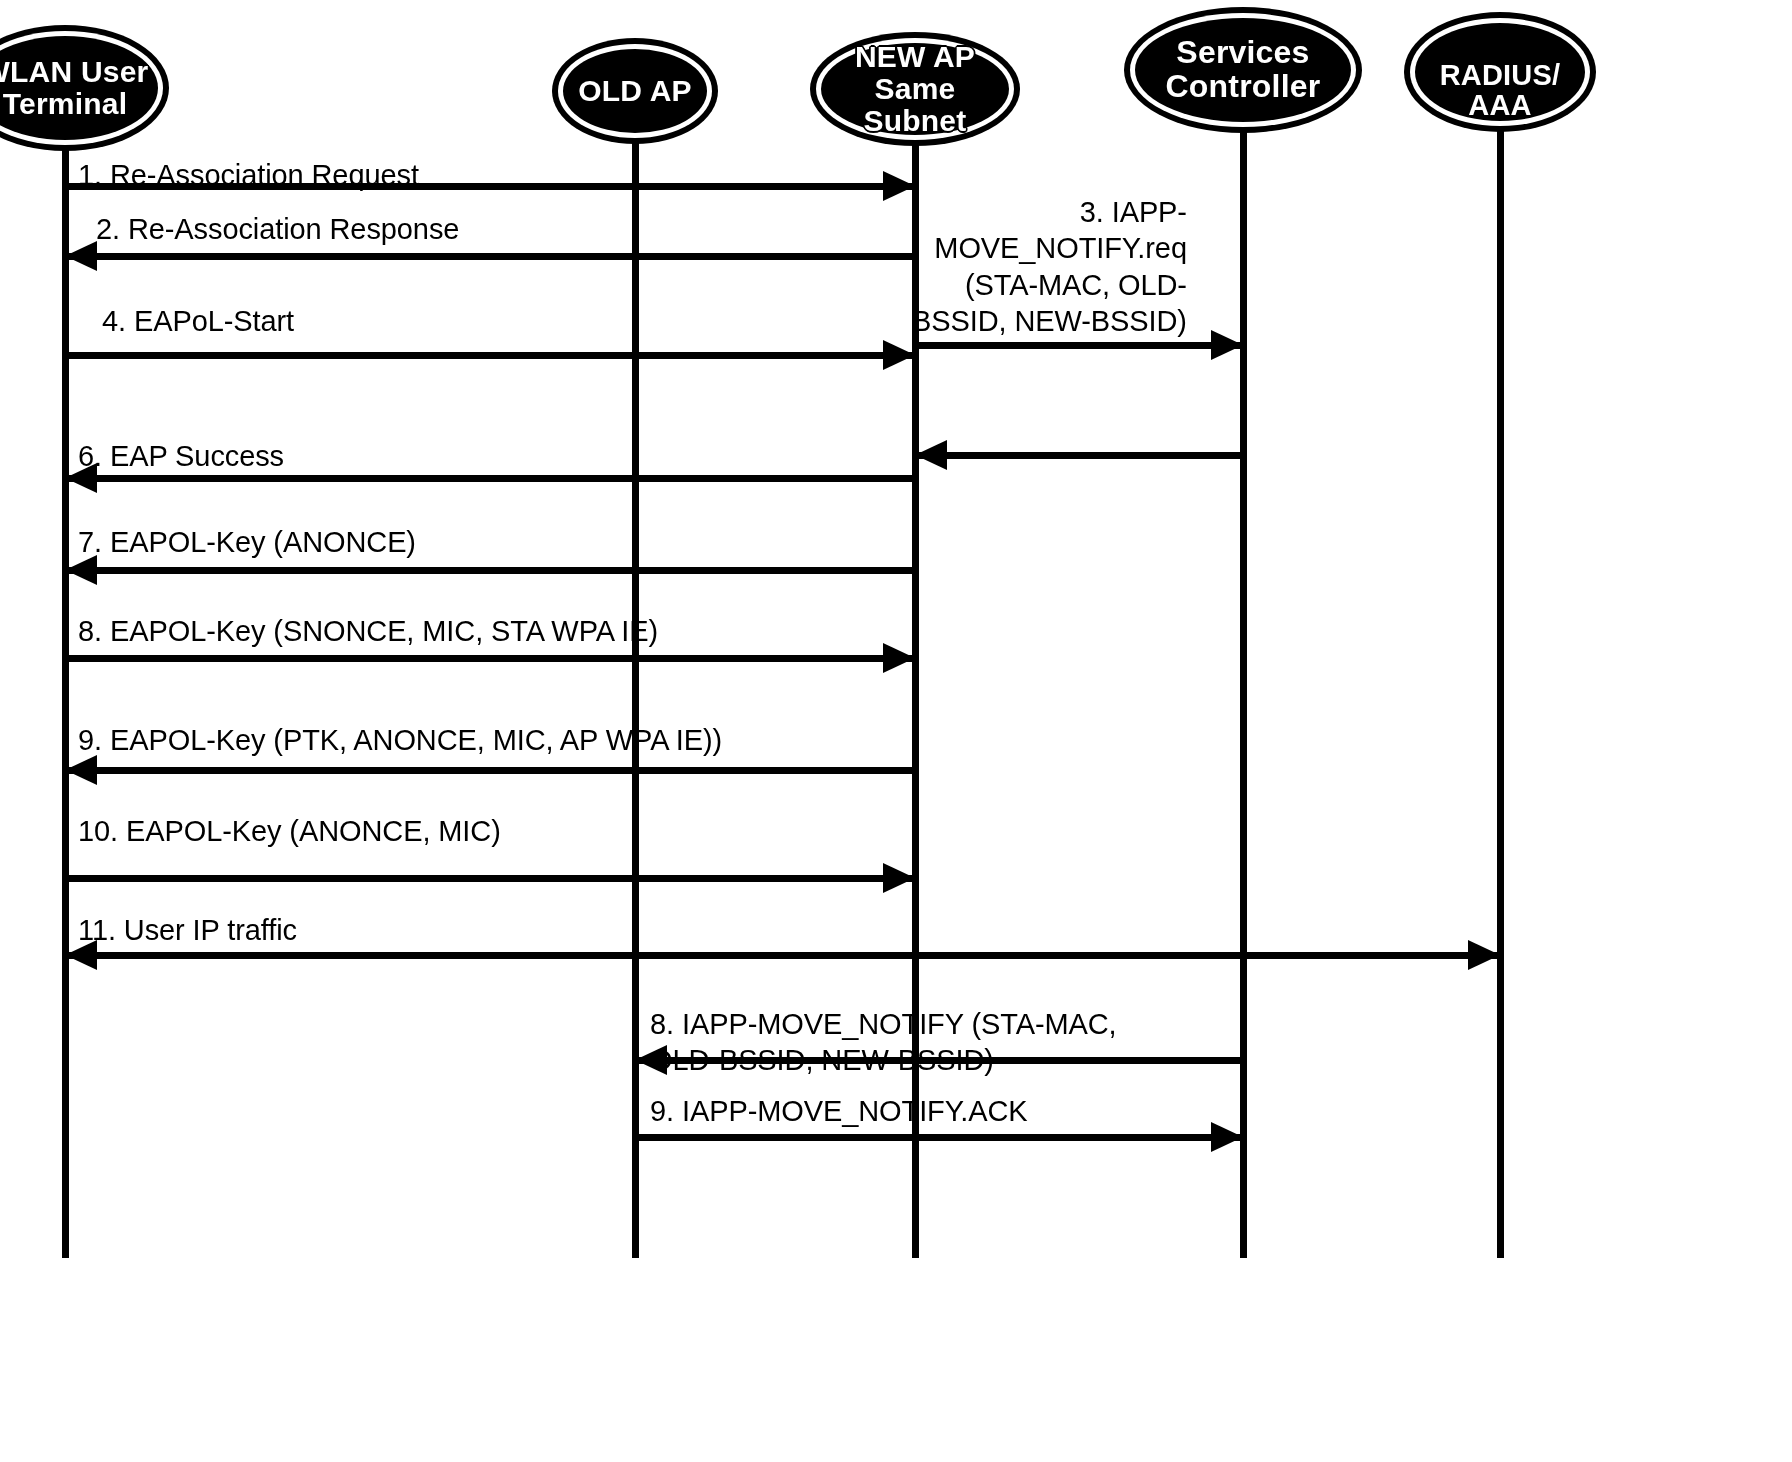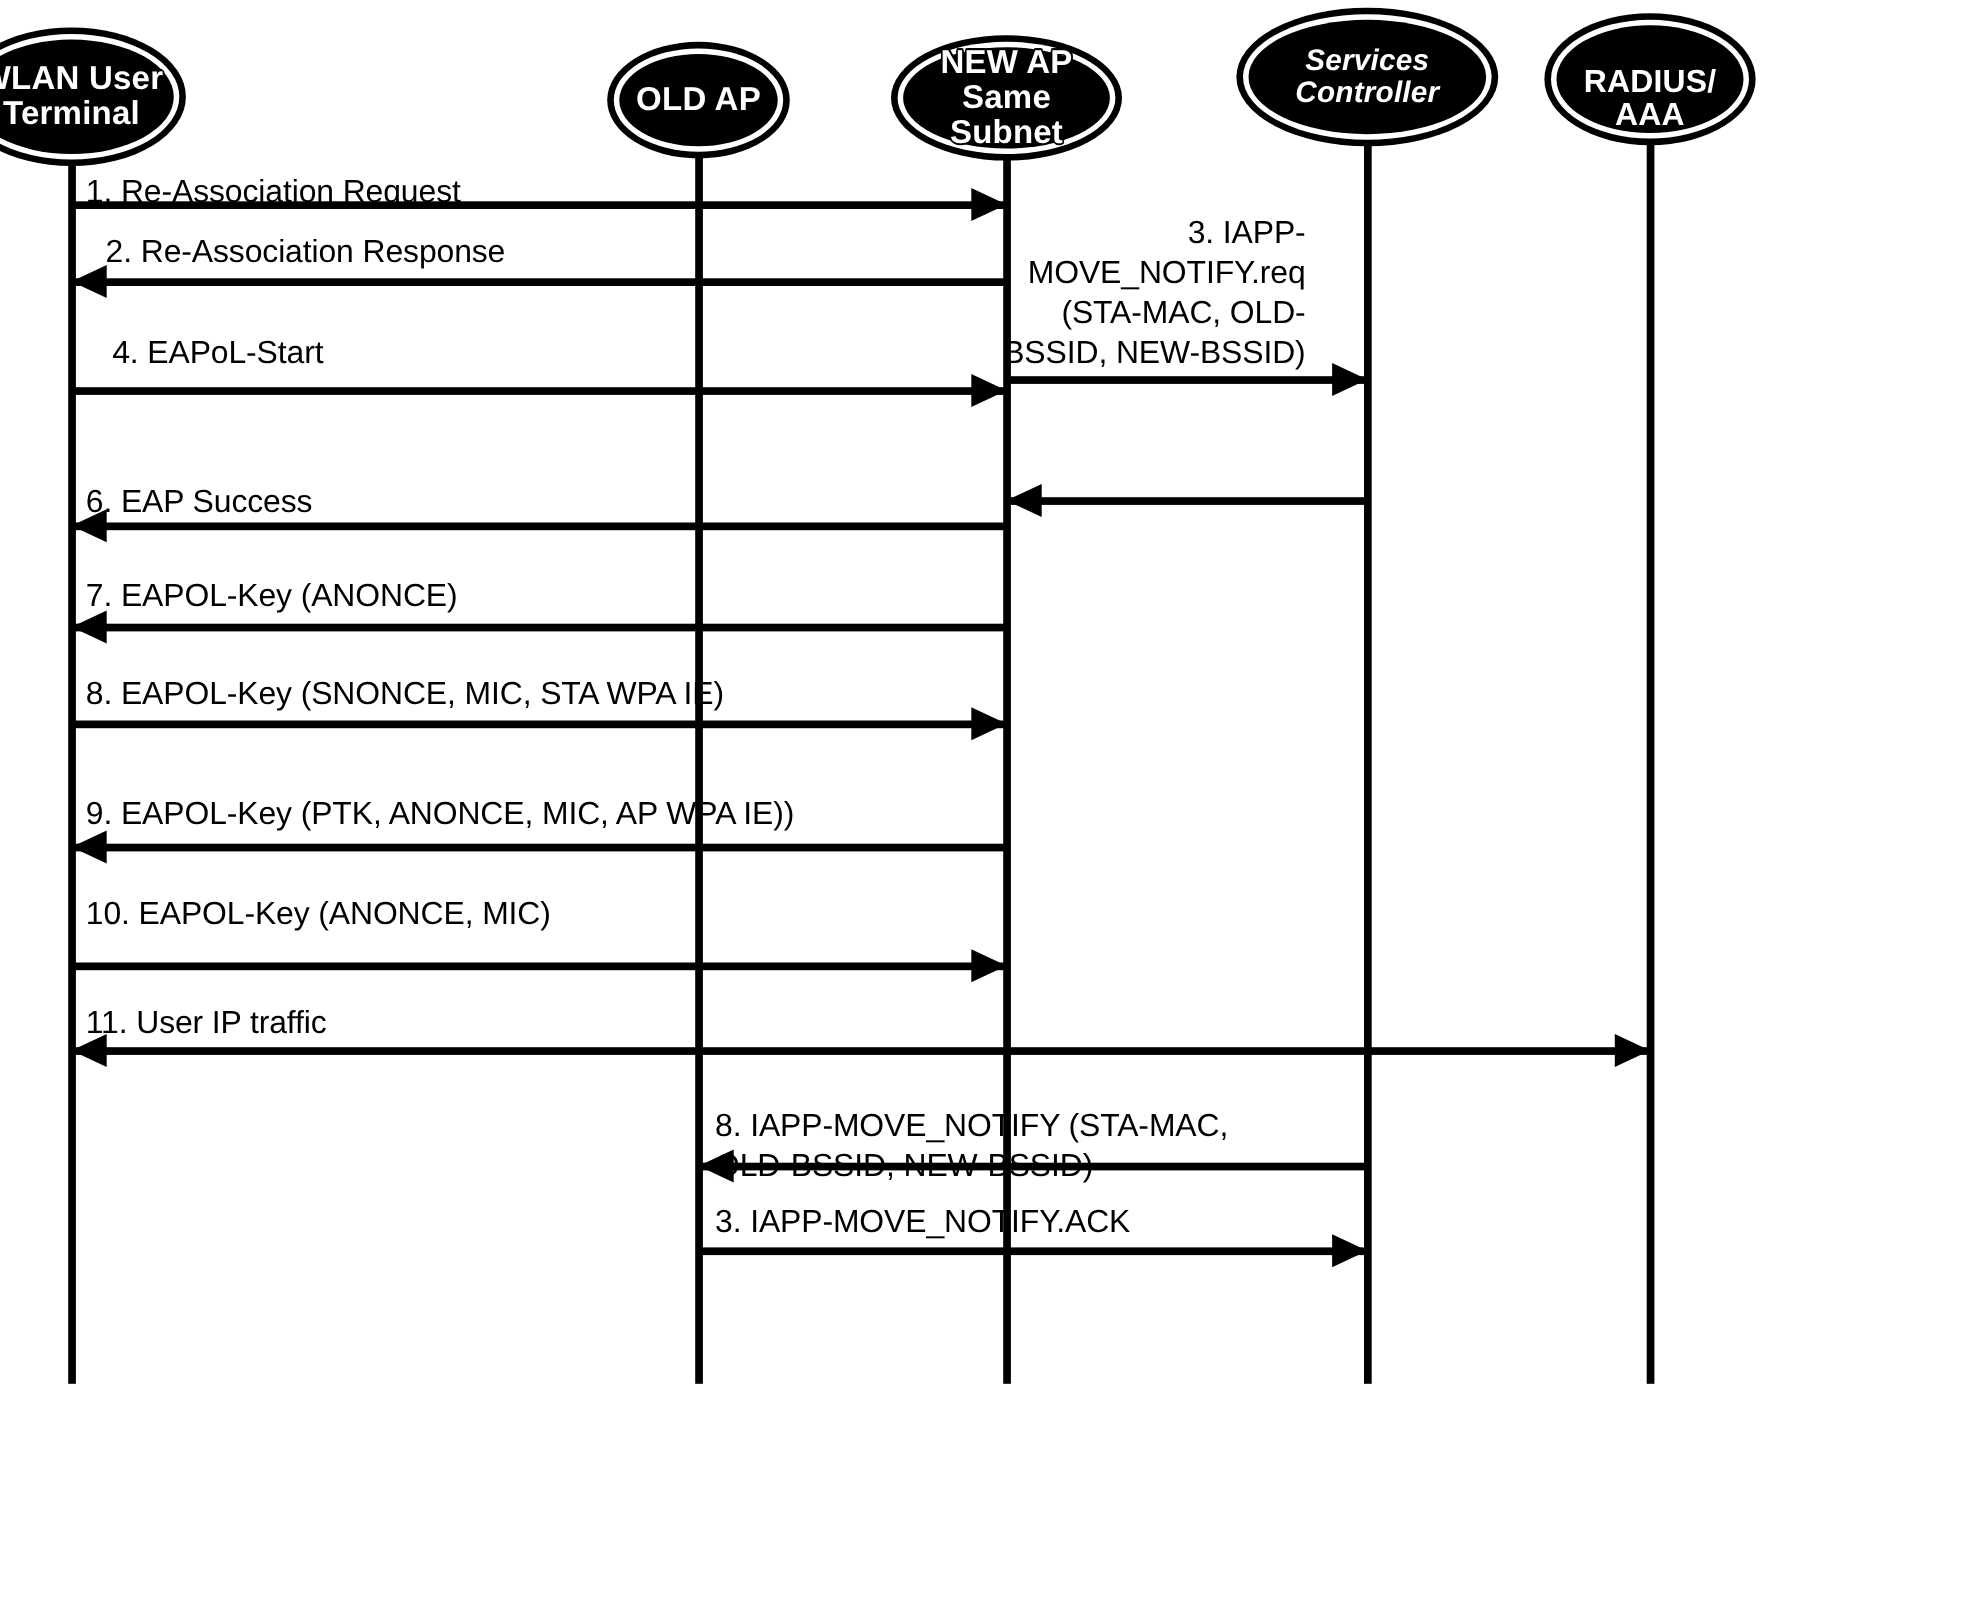--- a/index.html
+++ b/index.html
@@ -115,34 +115,34 @@
     <div class="msg-line" style="left: 65px; width: 1435px; top: 951.5px;"></div>
     <div class="arrowhead arrow-right" style="top: 940px; left: 1468px;"></div>
     <div class="arrowhead arrow-left" style="top: 940px; left: 65px;"></div>
     <div class="msg-label" style="left: 78px; top: 912px;">11. User IP traffic</div>
     <div class="msg-line" style="left: 635px; width: 608px; top: 1056.5px;"></div>
     <div class="arrowhead arrow-left" style="top: 1045px; left: 635px;"></div>
     <div class="msg-label" style="left: 650px; top: 1006px;">8. IAPP-MOVE_NOTIFY (STA-MAC,
 OLD-BSSID, NEW-BSSID)</div>
     <div class="msg-line" style="left: 635px; width: 608px; top: 1133.5px;"></div>
     <div class="arrowhead arrow-right" style="top: 1122px; left: 1211px;"></div>
-    <div class="msg-label" style="left: 650px; top: 1093px;">3. IAPP-MOVE_NOTIFY.ACK</div>
+    <div class="msg-label" style="left: 650px; top: 1093px;">9. IAPP-MOVE_NOTIFY.ACK</div>
     <div class="node" style="left: -28px; top: 36px; width: 186px; height: 104px;">
       <div class="node-label" style="font-size: 30px;">WLAN User
 Terminal</div>
     </div>
     <div class="node" style="left: 563px; top: 49px; width: 144px; height: 84px; text-decoration: underline;">
       <div class="node-label" style="font-size: 30px;">OLD AP</div>
     </div>
     <div class="node" style="left: 821px; top: 43px; width: 188px; height: 92px;">
       <div class="node-label" style="font-size: 30px;">NEW AP
 Same
 Subnet</div>
     </div>
     <div class="node" style="left: 1135px; top: 18px; width: 216px; height: 104px;">
-      <div class="node-label" style="font-size: 27px; font-style: italic;">Services
+      <div class="node-label" style="font-size: 32px;">Services
 Controller</div>
     </div>
     <div class="node" style="left: 1415px; top: 23px; width: 170px; height: 98px; align-items: flex-end;">
       <div class="node-label" style="font-size: 29px;">RADIUS/
 AAA</div>
     </div>
   </div>
 
 </body></html>

